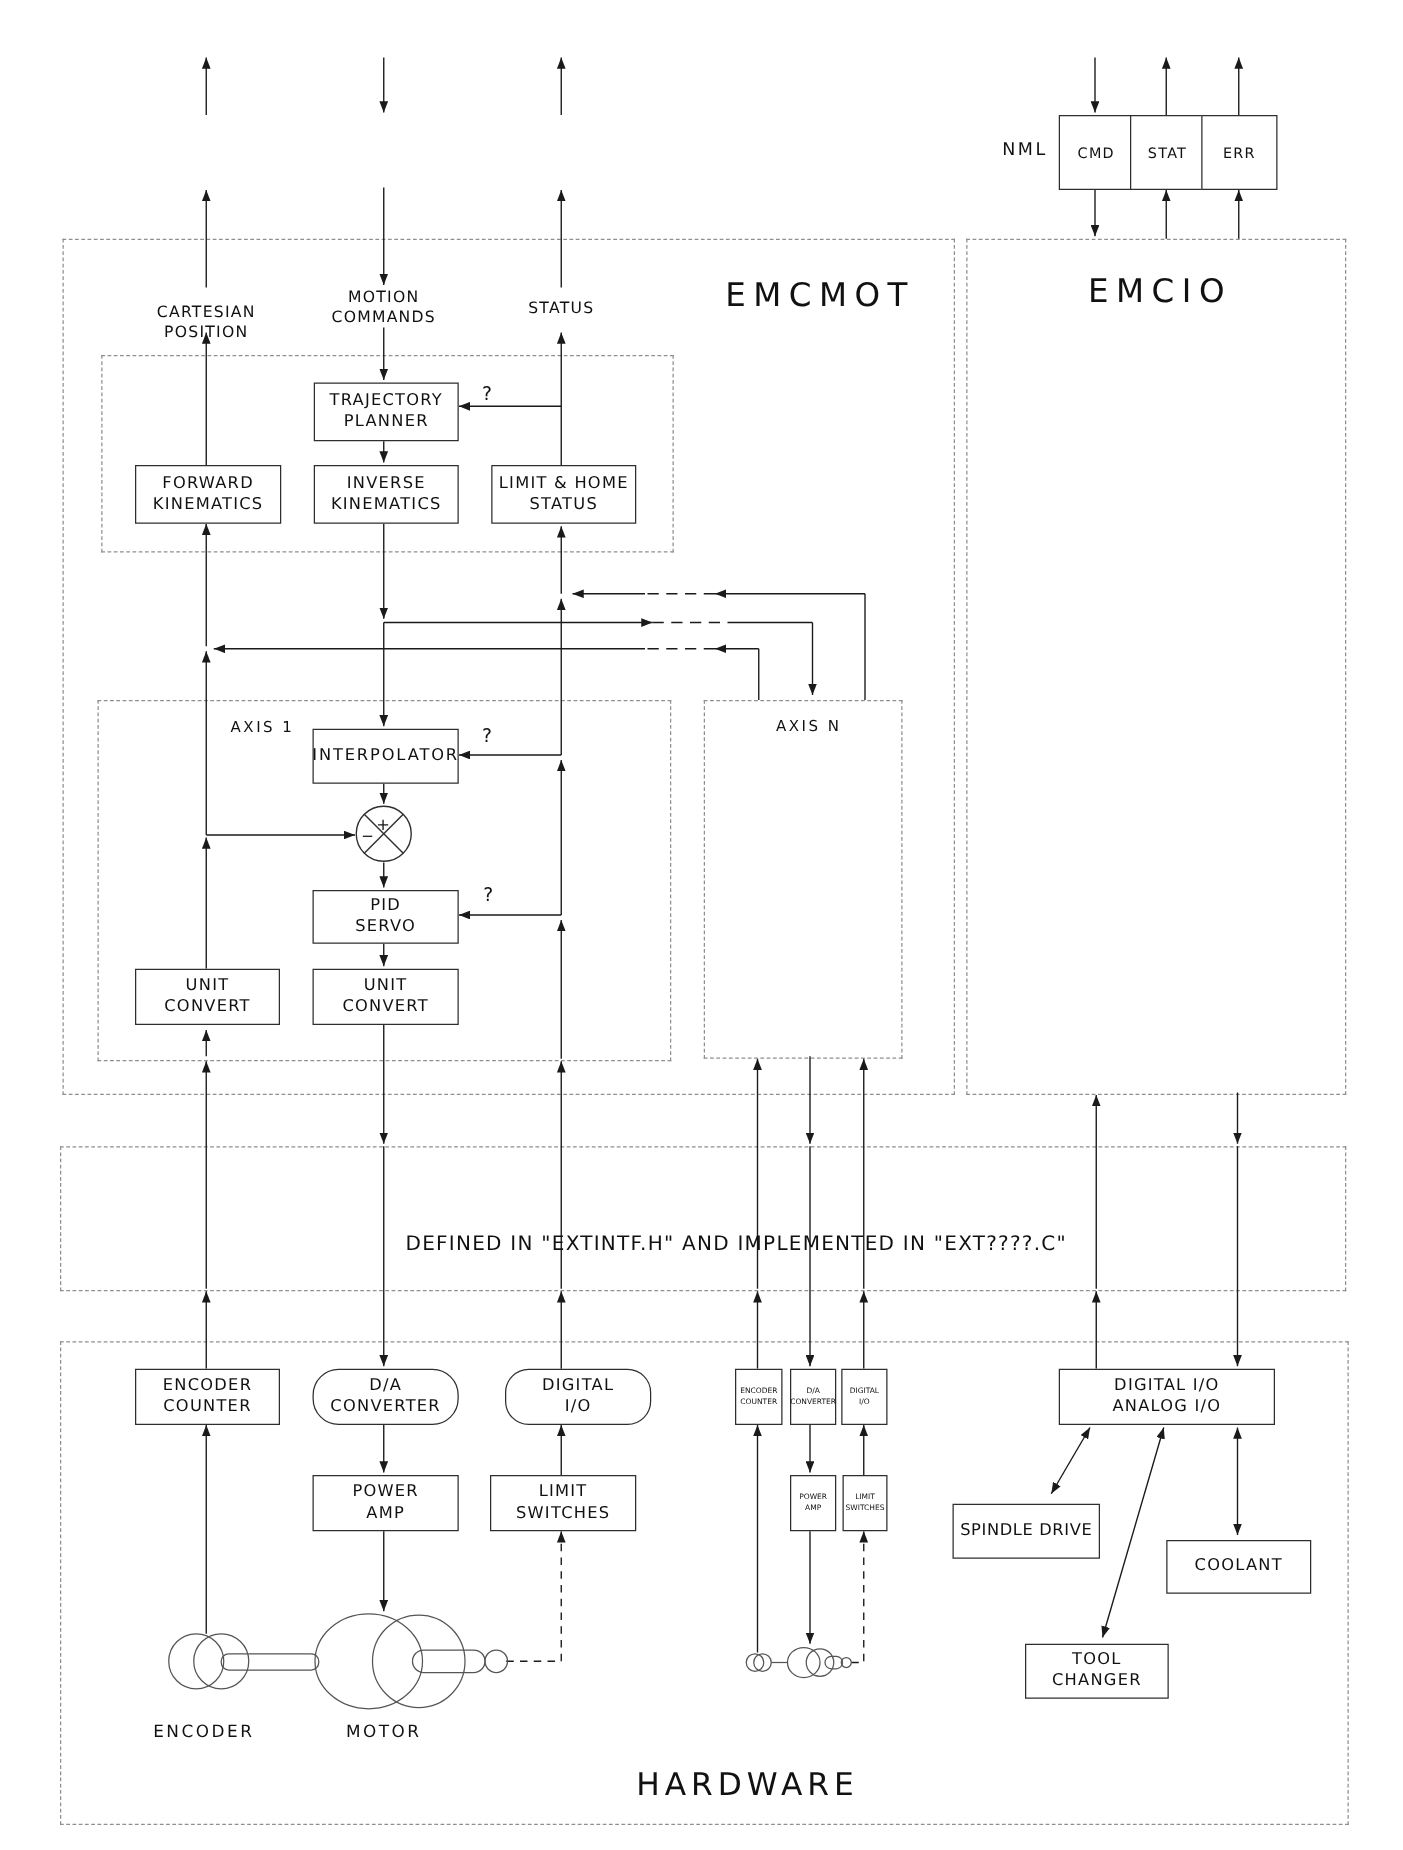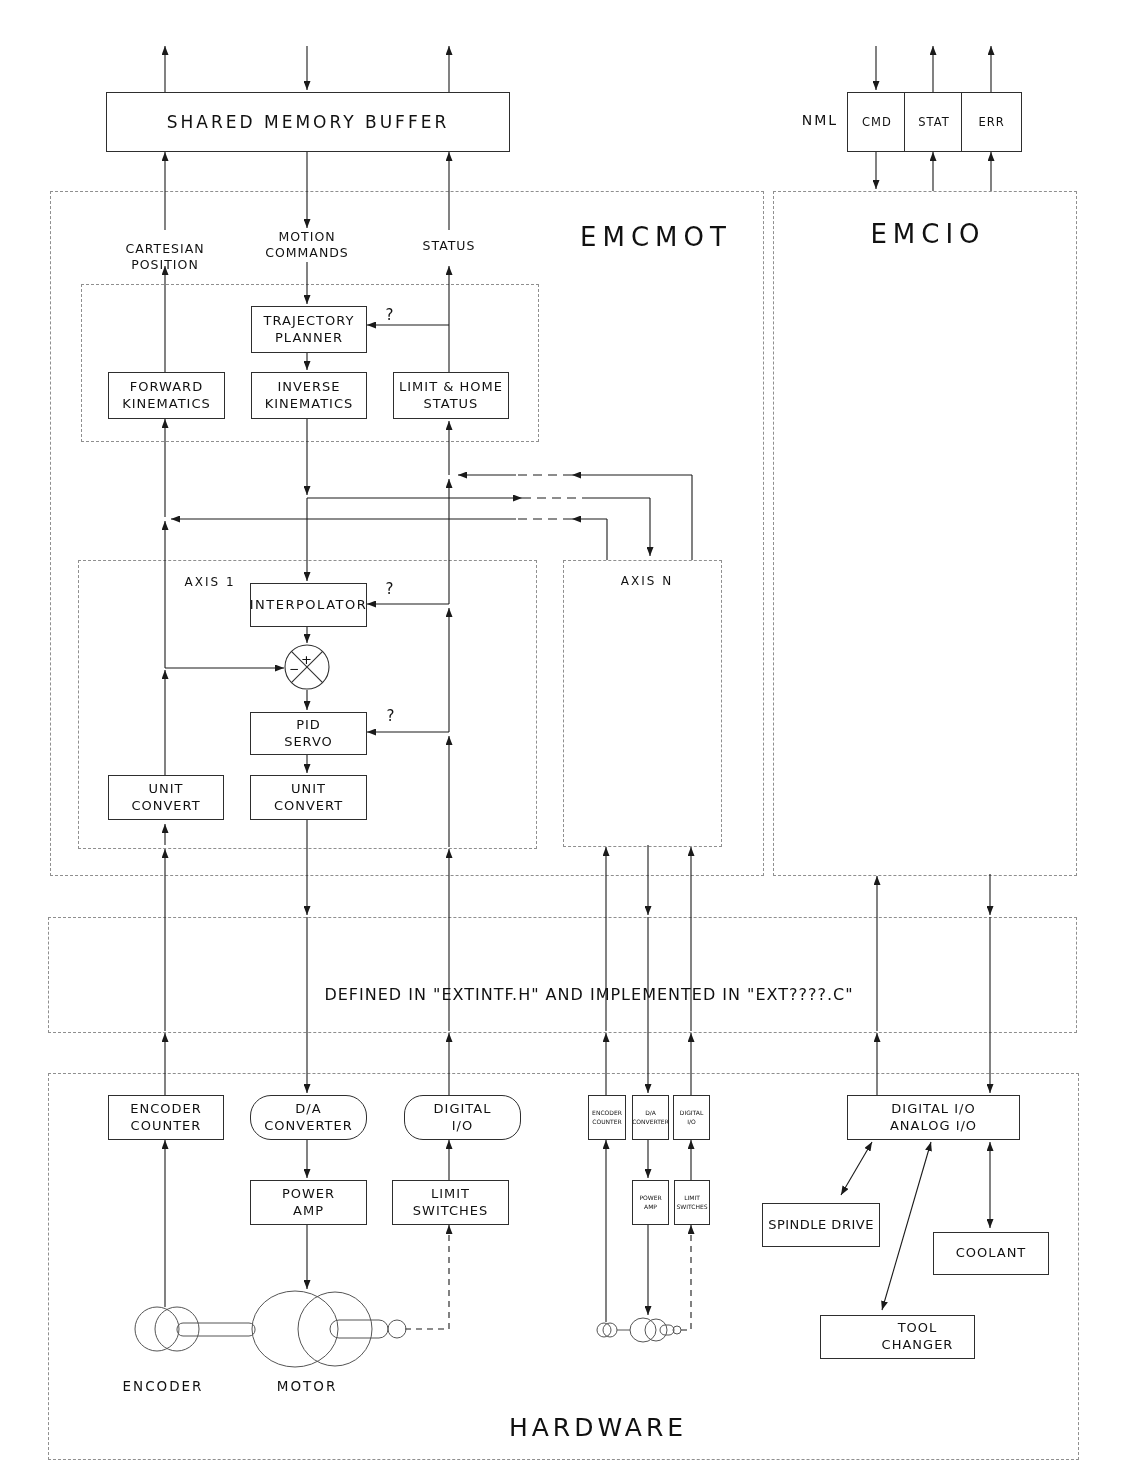--- a/index.html
+++ b/index.html
@@ -156,21 +156,20 @@
       <circle cx="604" cy="1330" r="7"></circle>
       <circle cx="610" cy="1330" r="7"></circle>
       <line x1="617" y1="1330" x2="630" y2="1330"></line>
       <ellipse cx="643" cy="1330" rx="13" ry="12"></ellipse>
       <circle cx="656" cy="1330" r="11"></circle>
       <rect x="660" y="1325" width="14" height="10" rx="5"></rect>
       <circle cx="677" cy="1330" r="4"></circle>
     </g>
   </svg>
 
-  <div class="box box-smb" style="left:106px;top:92px;width:402px;height:58px;">SHARED MEMORY BUFFER</div>
 
   <div class="lbl" style="left:820px;top:121px;font-size:14px;letter-spacing:2px;">NML</div>
   <div class="box box-nml" style="left:847px;top:92px;width:58px;height:58px;">CMD</div>
   <div class="box box-nml" style="left:904px;top:92px;width:58px;height:58px;">STAT</div>
   <div class="box box-nml" style="left:961px;top:92px;width:59px;height:58px;">ERR</div>
 
   <div class="lbl lbl-section" style="left:656px;top:237px;">EMCMOT</div>
   <div class="lbl lbl-section" style="left:928px;top:234px;">EMCIO</div>
 
   <div class="lbl lbl-chan" style="left:165px;top:245px;margin-top:12px;">CARTESIAN
@@ -223,21 +222,21 @@
 I/O</div>
   <div class="box box-tiny" style="left:632px;top:1180px;width:35px;height:43px;">POWER
 AMP</div>
   <div class="box box-tiny" style="left:674px;top:1180px;width:34px;height:43px;">LIMIT
 SWITCHES</div>
 
   <div class="box" style="left:847px;top:1095px;width:171px;height:43px;">DIGITAL I/O
 ANALOG I/O</div>
   <div class="box" style="left:762px;top:1203px;width:116px;height:42px;letter-spacing:0.5px;">SPINDLE DRIVE</div>
   <div class="box" style="left:933px;top:1232px;width:114px;height:41px;">COOLANT</div>
-  <div class="box" style="left:820px;top:1315px;width:113px;height:42px;padding-left:40px;">TOOL
+  <div class="box" style="left:820px;top:1315px;width:113px;height:42px;">TOOL
 CHANGER</div>
 
   <div class="lbl lbl-machine" style="left:163px;top:1386px;">ENCODER</div>
   <div class="lbl lbl-machine" style="left:307px;top:1386px;">MOTOR</div>
 
   <div class="lbl lbl-hw" style="left:598px;top:1428px;">HARDWARE</div>
 
 </div>
 
 </body></html>

